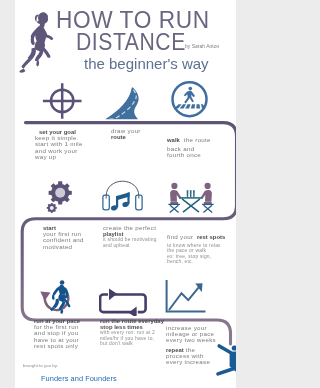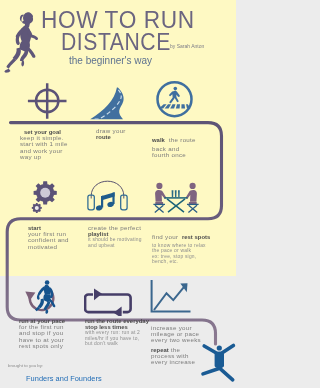--- a/index.html
+++ b/index.html
@@ -1,26 +1,26 @@
 <!DOCTYPE html>
 <html><head>
 <meta charset="utf-8">
 <style>
   html,body{margin:0;padding:0;}
   body{width:236px;height:388px;background:#ececec;font-family:"Liberation Sans",sans-serif;overflow:hidden;position:relative;}
-  .page{position:absolute;left:0;top:0;width:236px;height:276px;background:#fef9c3;}
+  .page{position:absolute;left:15px;top:0;width:236px;height:388px;background:#ffffff;}
   .abs{position:absolute;}
   svg.ic{position:absolute;display:block;}
   
   .ttl1{left:41px;top:7.5px;font-size:23px;letter-spacing:0.6px;color:#6b6580;line-height:24px;white-space:nowrap;
         transform:scaleX(0.985);transform-origin:0 0;}
   .ttl2{left:61px;top:30px;font-size:23px;letter-spacing:0.6px;color:#6b6580;line-height:24px;white-space:nowrap;
         transform:scaleX(0.92);transform-origin:0 0;}
   .byl{left:170px;top:43px;font-size:5px;color:#7d7d88;white-space:nowrap;}
-  .sub{left:69px;top:55px;font-size:10px;color:#5d7290;white-space:nowrap;}
+  .sub{left:69px;top:55px;font-size:15px;color:#5d7290;white-space:nowrap;}
   
   .hd{font-weight:bold;color:#4d4d4d;font-size:5.9px;line-height:6.2px;white-space:pre;letter-spacing:0.02px;}
   .bd{color:#7b7b7b;font-size:6.2px;line-height:6.2px;white-space:pre;letter-spacing:0.28px;}
   .bd2{color:#8d8d8d;font-size:4.9px;line-height:5.3px;white-space:pre;letter-spacing:0.22px;}
   
   .fc{left:8px;top:363px;font-size:4.4px;color:#8d8d8d;white-space:nowrap;}
   .br{left:26px;top:374px;font-size:7.4px;color:#1f6bb5;font-weight:normal;white-space:nowrap;letter-spacing:0.05px;}
 </style>
 </head>
 <body>

